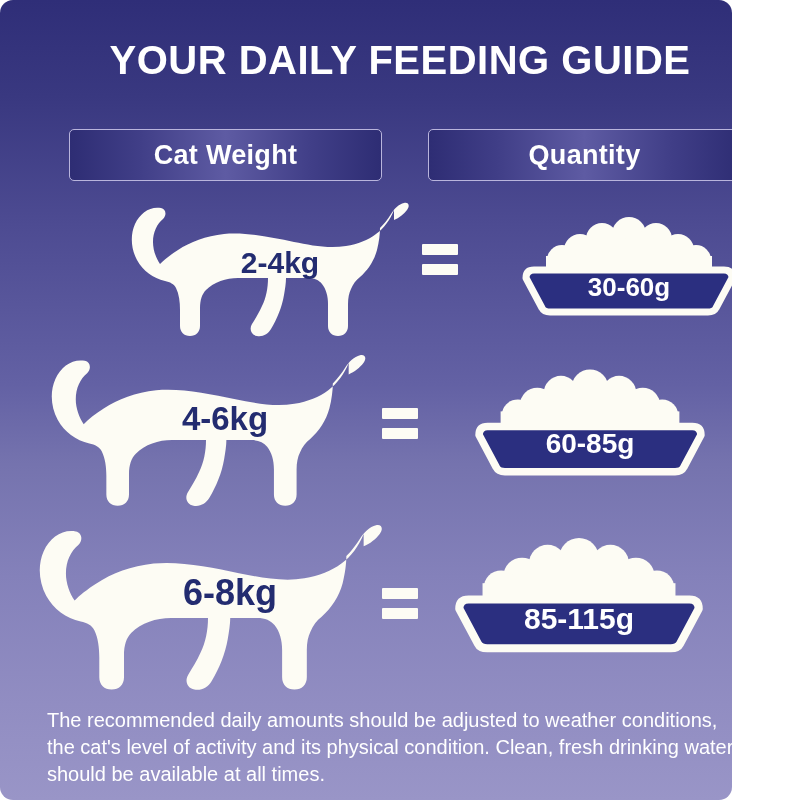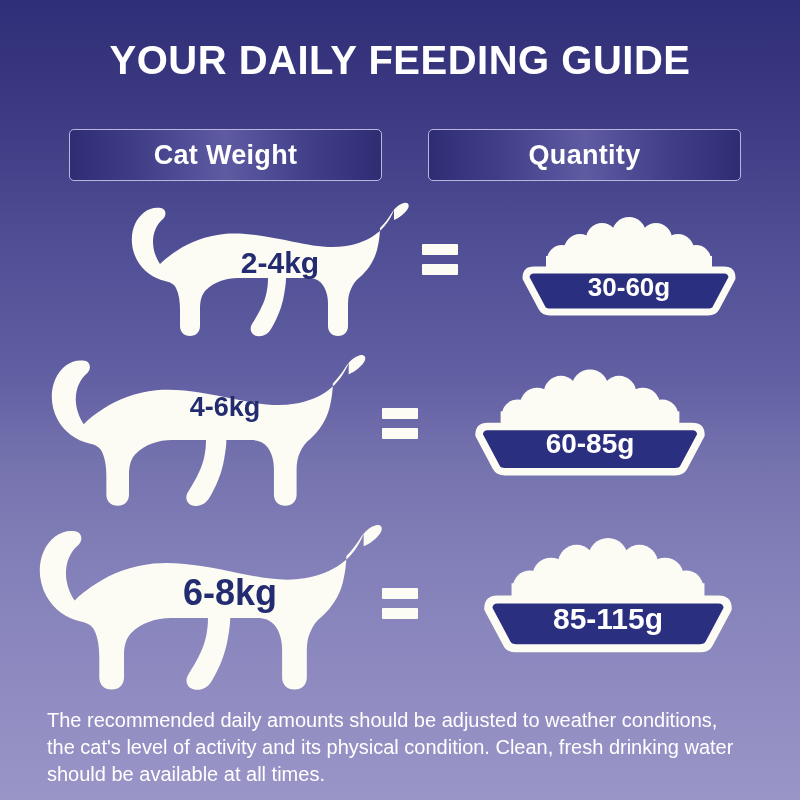--- a/index.html
+++ b/index.html
@@ -8,32 +8,33 @@
   }
   body {
     width: 800px;
     height: 800px;
     overflow: hidden;
     font-family: "Liberation Sans", sans-serif;
   }
 
   #poster {
     position: relative;
-    width: 800px;
+    width: 732px;
     height: 800px;
     background: linear-gradient(to bottom,
         #2F2E78 0%,
         #393880 12%,
         #4D4B92 28%,
         #6361A4 48%,
         #7573AE 58%,
         #8481BA 72%,
         #918DC2 88%,
         #9995C7 100%);
     overflow: hidden;
+    border-radius: 13px;
   }
 
   
   .title {
     position: absolute;
     top: 38px;
     left: 0;
     width: 800px;
     text-align: center;
     color: #FFFFFF;
@@ -283,21 +284,21 @@
           C250,68 256,59 259,48
           C261,40 262,32 262,26
           C266,22 270,17 273,12
           C276,7 281,2 286,1
           C291,0 292,4 289,8
           C286,12 281,16 276,18
           Z"></path>
       </svg>
     </div>
 
-    <div class="weight-text" style="left:155px; top:42px; width:140px; font-size:27px;">4-6kg</div>
+    <div class="weight-text" style="left:155px; top:50px; width:140px; font-size:33px;">4-6kg</div>
 
     <div class="equals" style="left:382px; top:58px;">
       <div class="bar"></div>
       <div class="gap"></div>
       <div class="bar"></div>
     </div>
 
     <div class="bowl-wrap" style="left:470px; top:14px; width:240px;">
       <svg class="bowl-svg" width="240" height="112" viewBox="0 0 222 104" aria-hidden="true">
         <g class="kibble">
@@ -374,21 +375,21 @@
     </div>
 
     <div class="weight-text" style="left:150px; top:52px; width:160px; font-size:36px;">6-8kg</div>
 
     <div class="equals" style="left:382px; top:68px;">
       <div class="bar"></div>
       <div class="gap"></div>
       <div class="bar"></div>
     </div>
 
-    <div class="bowl-wrap" style="left:479px; top:12px; width:258px;">
+    <div class="bowl-wrap" style="left:450px; top:12px; width:258px;">
       <svg class="bowl-svg" width="258" height="121" viewBox="0 0 222 104" aria-hidden="true">
         <g class="kibble">
           <circle cx="111" cy="22" r="17"></circle>
           <circle cx="84" cy="27" r="16"></circle>
           <circle cx="138" cy="27" r="16"></circle>
           <circle cx="62" cy="38" r="16"></circle>
           <circle cx="160" cy="38" r="16"></circle>
           <circle cx="44" cy="48" r="15"></circle>
           <circle cx="178" cy="48" r="15"></circle>
           <circle cx="97" cy="40" r="17"></circle>

